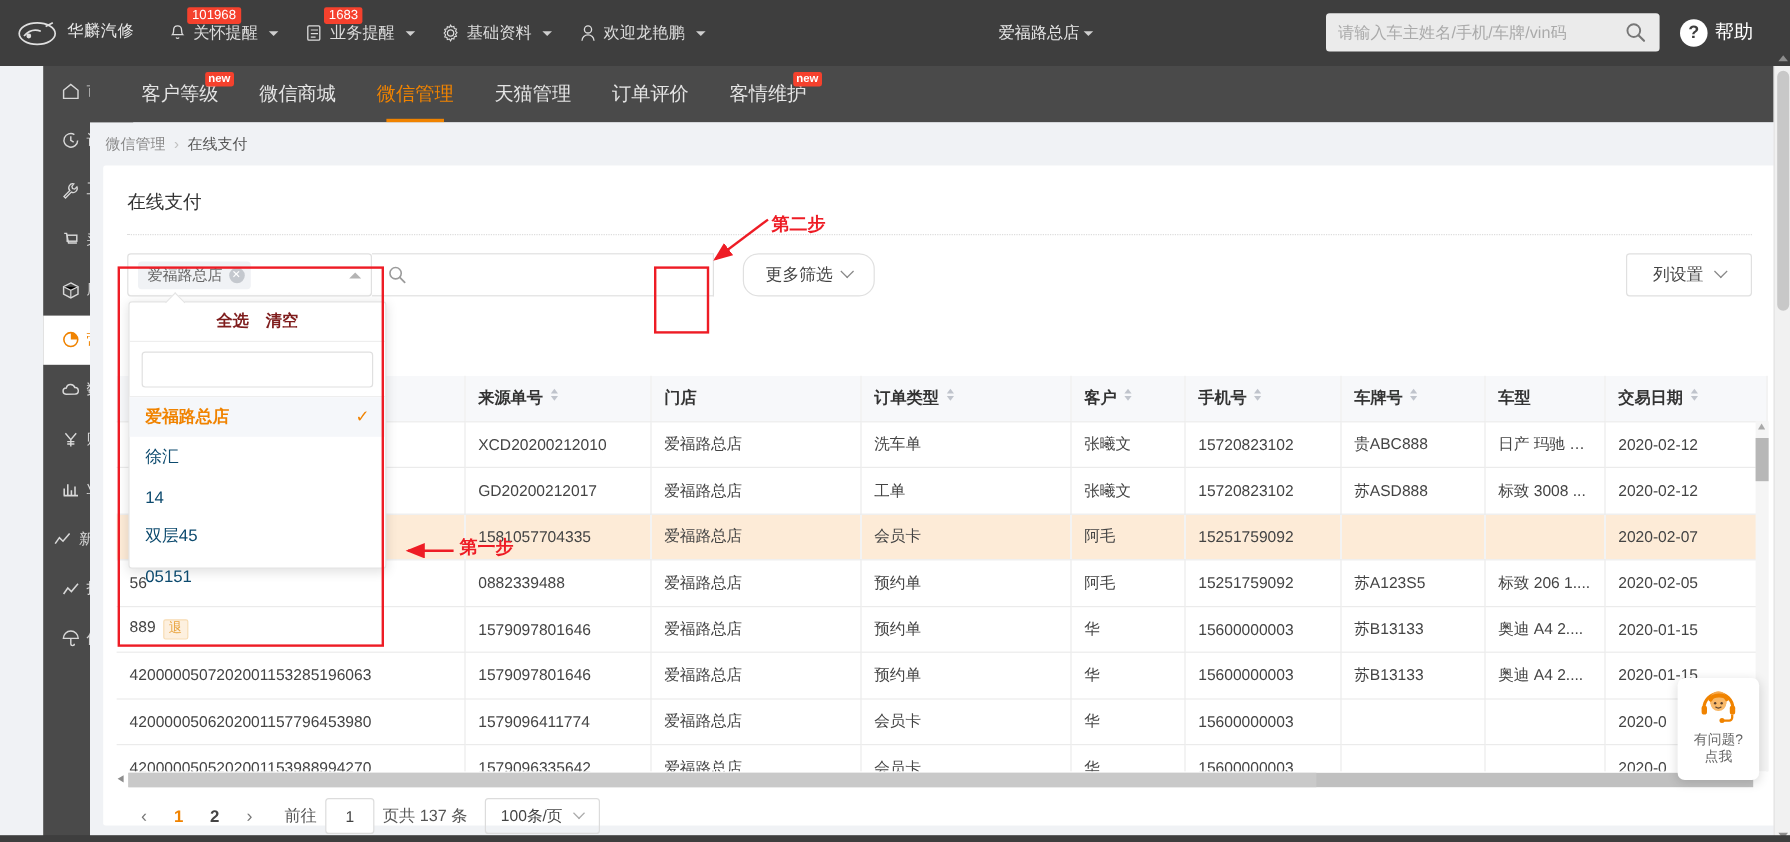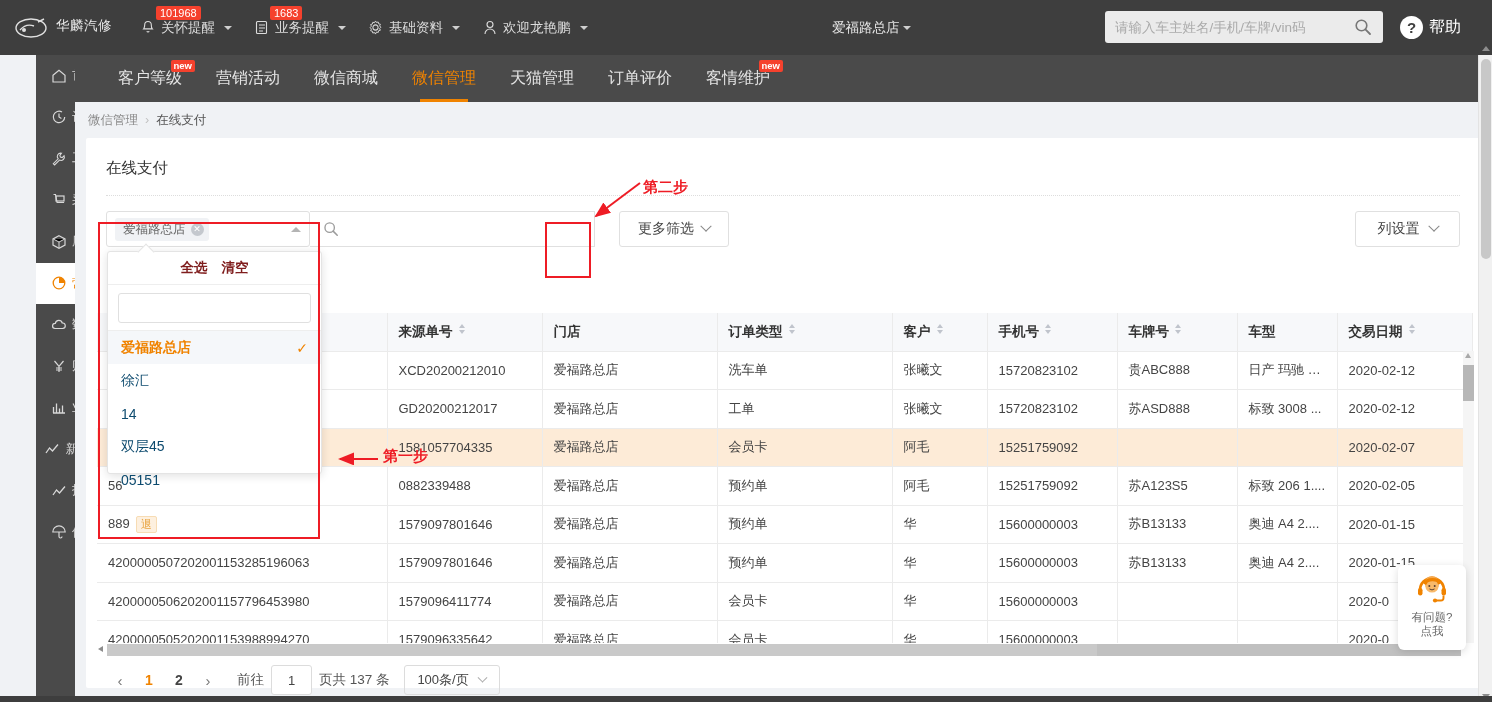--- a/index.html
+++ b/index.html
@@ -110,21 +110,21 @@
     border:1px solid #e0e0e0; border-left:0; display:flex; align-items:center;
   }
   .kw-input input {
     border:0;outline:none;flex:1;height:34px;padding:0 10px;font-size:13px;color:#444;
     font-family:"Liberation Sans","DejaVu Sans",sans-serif;
   }
   .kw-input input::placeholder{color:#b9b9b9;}
   .kw-input .sico { width:42px;height:34px;display:flex;align-items:center;justify-content:center;cursor:pointer;}
   .more-filter {
     position:absolute; left:513px; top:0; width:110px; height:36px;
-    border:1px solid #e0e0e0; border-radius:3px;
+    border:1px solid #e0e0e0; border-radius:13px;
     display:flex; align-items:center; justify-content:center; gap:8px;
     font-size:14px; color:#444; cursor:pointer;
   }
   .col-setting {
     position:absolute; right:0; top:0; width:105px; height:36px;
     border:1px solid #e0e0e0; border-radius:3px;
     display:flex; align-items:center; justify-content:center; gap:10px;
     font-size:14px; color:#444; cursor:pointer;
   }
   .chev { width:8px;height:8px;border-right:1.5px solid #888;border-bottom:1.5px solid #888;transform:rotate(45deg) translate(-2px,-2px);}
@@ -399,23 +399,20 @@
         </svg>
       </span>
     <span>保险</span>
   </div>
 </div>
 
 <div class="tabbar">
   <div class="tab">
       <span>客户等级</span>
       <span class="newbadge">new</span>
-    </div>
-  <div class="tab">
-      <span>营销活动</span>
     </div>
   <div class="tab">
       <span>微信商城</span>
     </div>
   <div class="tab active">
       <span>微信管理</span>
     </div>
   <div class="tab">
       <span>天猫管理</span>
     </div>

